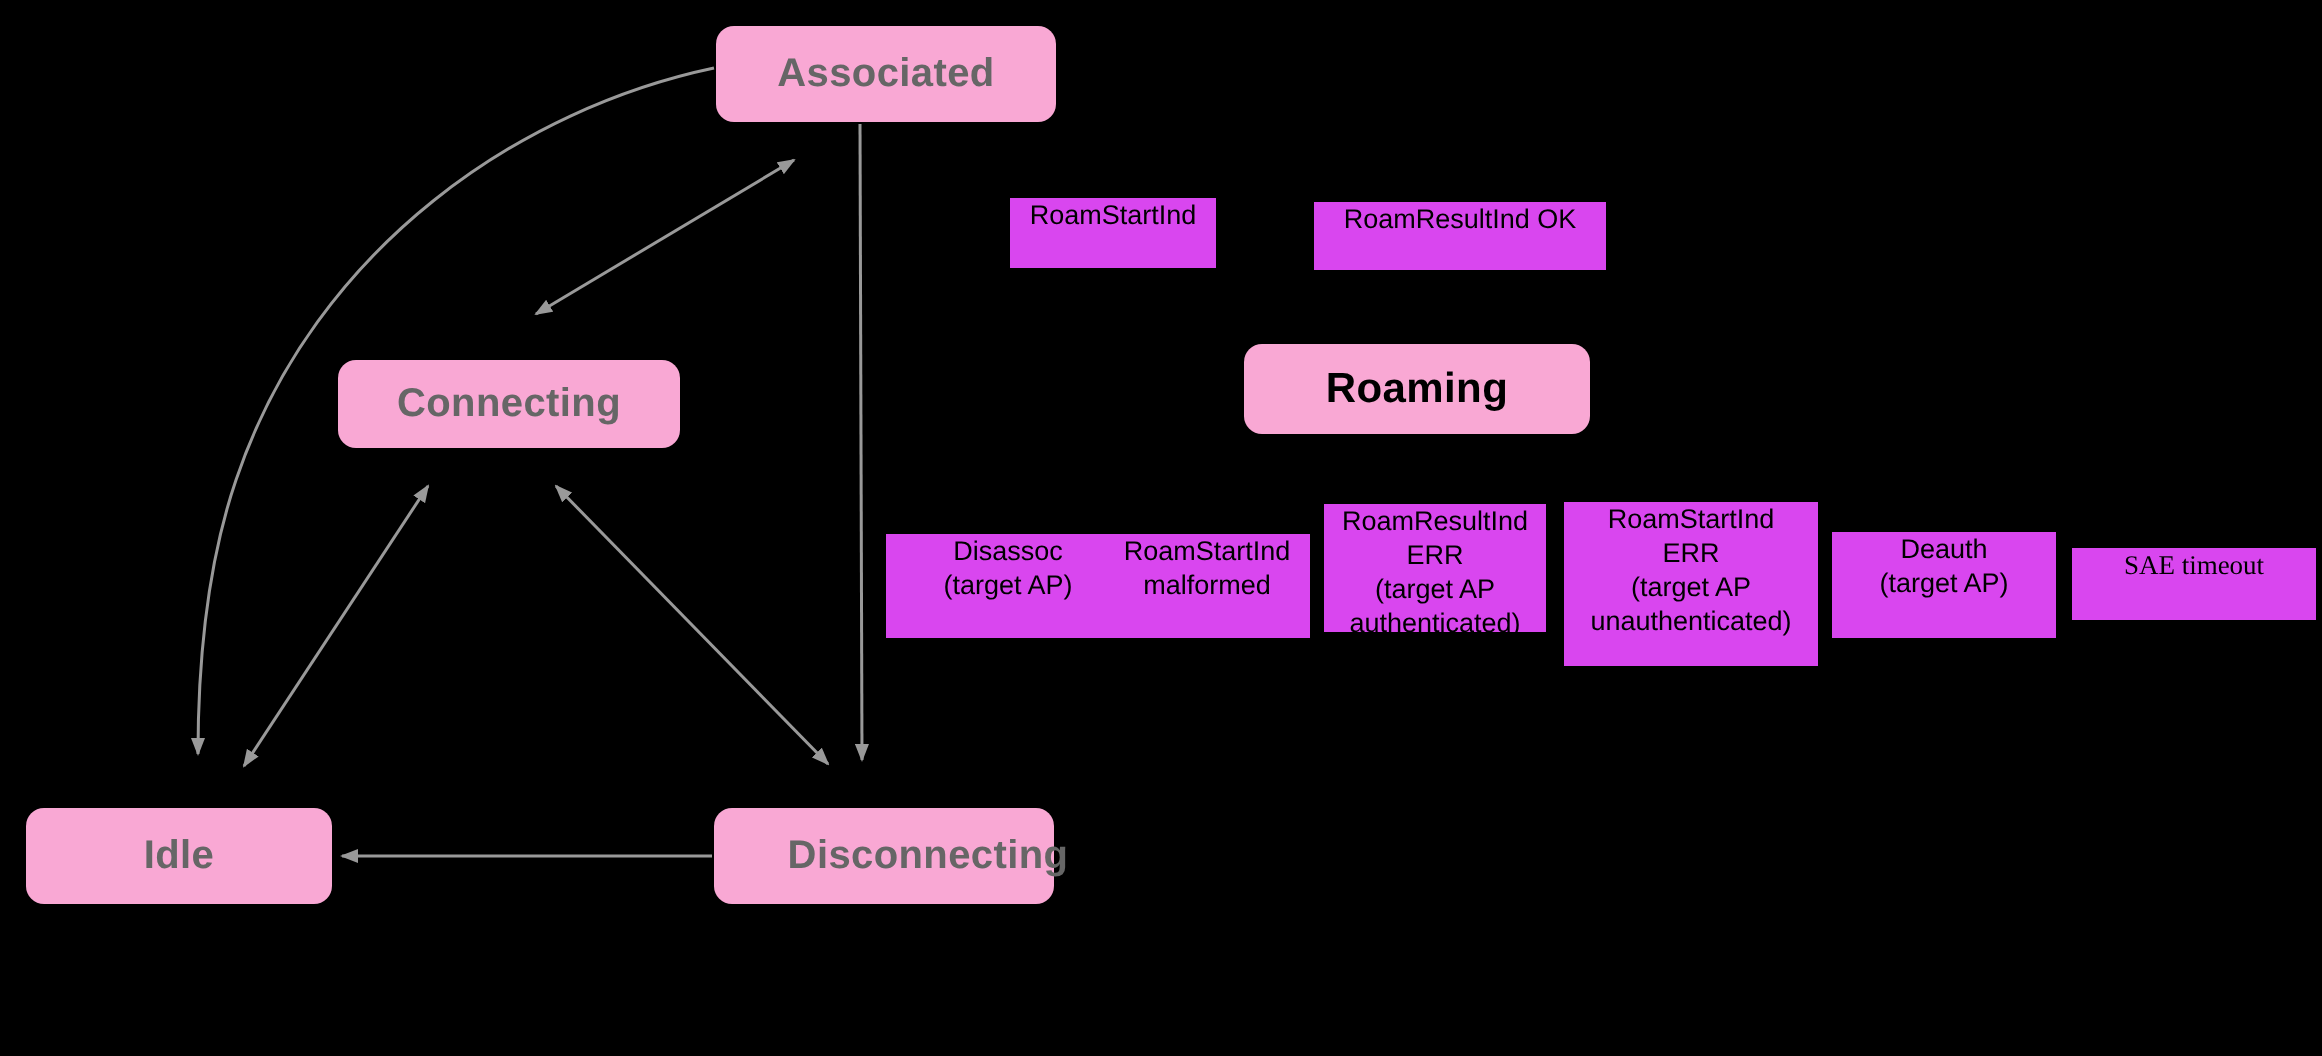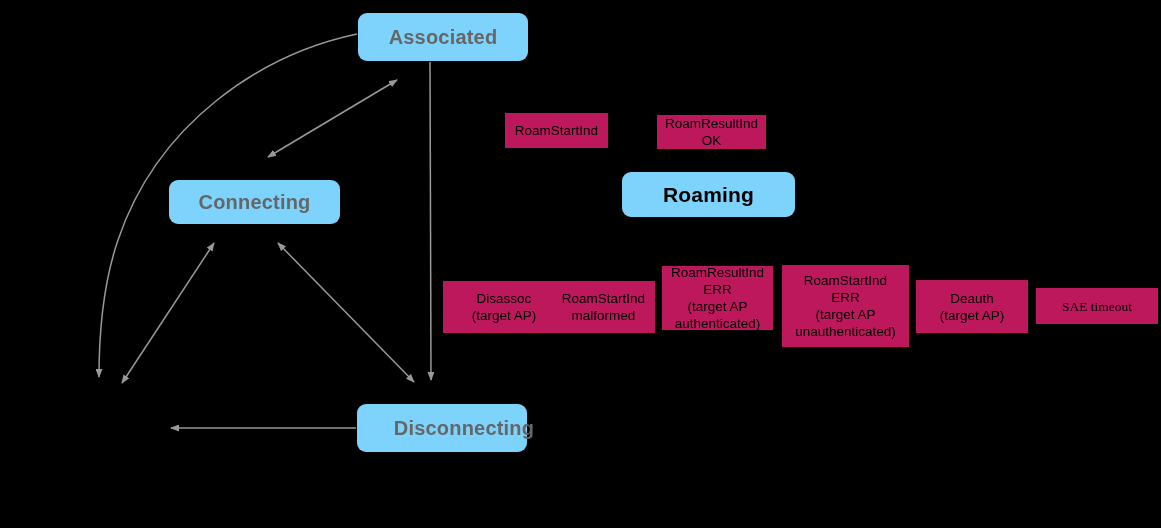--- a/index.html
+++ b/index.html
@@ -18,63 +18,61 @@
   #arrows {
     position: absolute;
     left: 0;
     top: 0;
     width: 1161px;
     height: 528px;
     pointer-events: none;
   }
   .state-node {
     position: absolute;
-    background: #7dd3fc;
+    background: #f9a8d4;
     border-radius: 9px;
     display: flex;
     align-items: center;
     justify-content: center;
     box-sizing: border-box;
   }
   .state-node .state-label {
     font-size: 20px;
     font-weight: bold;
     color: #666666;
     letter-spacing: 0.2px;
     white-space: nowrap;
   }
   .state-node.roaming .state-label {
     color: #000000;
     font-size: 21px;
   }
   .event-box {
     position: absolute;
-    background: #be185d;
+    background: #d946ef;
     display: flex;
-    align-items: center;
     justify-content: center;
     box-sizing: border-box;
     text-align: center;
-    margin-top: 14px;
   }
   .event-box .event-label {
     font-size: 13.5px;
     line-height: 17px;
     color: #000000;
     white-space: pre-line;
   }
   
   .state-node.associated    { left: 358px; top: 13px;  width: 170px; height: 48px; }
   .state-node.connecting    { left: 169px; top: 180px; width: 171px; height: 44px; }
   .state-node.roaming       { left: 622px; top: 172px; width: 173px; height: 45px; }
   .state-node.idle          { left: 13px;  top: 404px; width: 153px; height: 48px; }
   .state-node.disconnecting { left: 357px; top: 404px; width: 170px; height: 48px; padding-left: 44px; }
   
   .event-box.roam-start-ind           { left: 505px;  top: 99px;  width: 103px; height: 35px; }
-  .event-box.roam-result-ind-ok       { left: 657px;  top: 101px; width: 109px; height: 34px; }
+  .event-box.roam-result-ind-ok       { left: 657px;  top: 101px; width: 146px; height: 34px; }
   .event-box.disassoc-target-ap       { left: 443px;  top: 267px; width: 122px; height: 52px; }
   .event-box.roam-start-ind-malformed { left: 552px;  top: 267px; width: 103px; height: 52px; }
   .event-box.roam-result-ind-err      { left: 662px;  top: 252px; width: 111px; height: 64px; }
   .event-box.roam-start-ind-err       { left: 782px;  top: 251px; width: 127px; height: 82px; }
   .event-box.deauth-target-ap         { left: 916px;  top: 266px; width: 112px; height: 53px; }
   .event-box.sae-timeout              { left: 1036px; top: 274px; width: 122px; height: 36px; font-family: Liberation Serif, serif; }
 </style>
 </head>
 <body>
 
@@ -102,20 +100,23 @@
   </div>
 
   <div class="state-node roaming">
     <span class="state-label">Roaming</span>
   </div>
 
   <div class="state-node connecting">
     <span class="state-label">Connecting</span>
   </div>
 
+  <div class="state-node idle">
+    <span class="state-label">Idle</span>
+  </div>
 
   <div class="state-node disconnecting">
     <span class="state-label">Disconnecting</span>
   </div>
 
   <div class="event-box roam-start-ind">
     <span class="event-label">RoamStartInd</span>
   </div>
 
   <div class="event-box roam-result-ind-ok">

